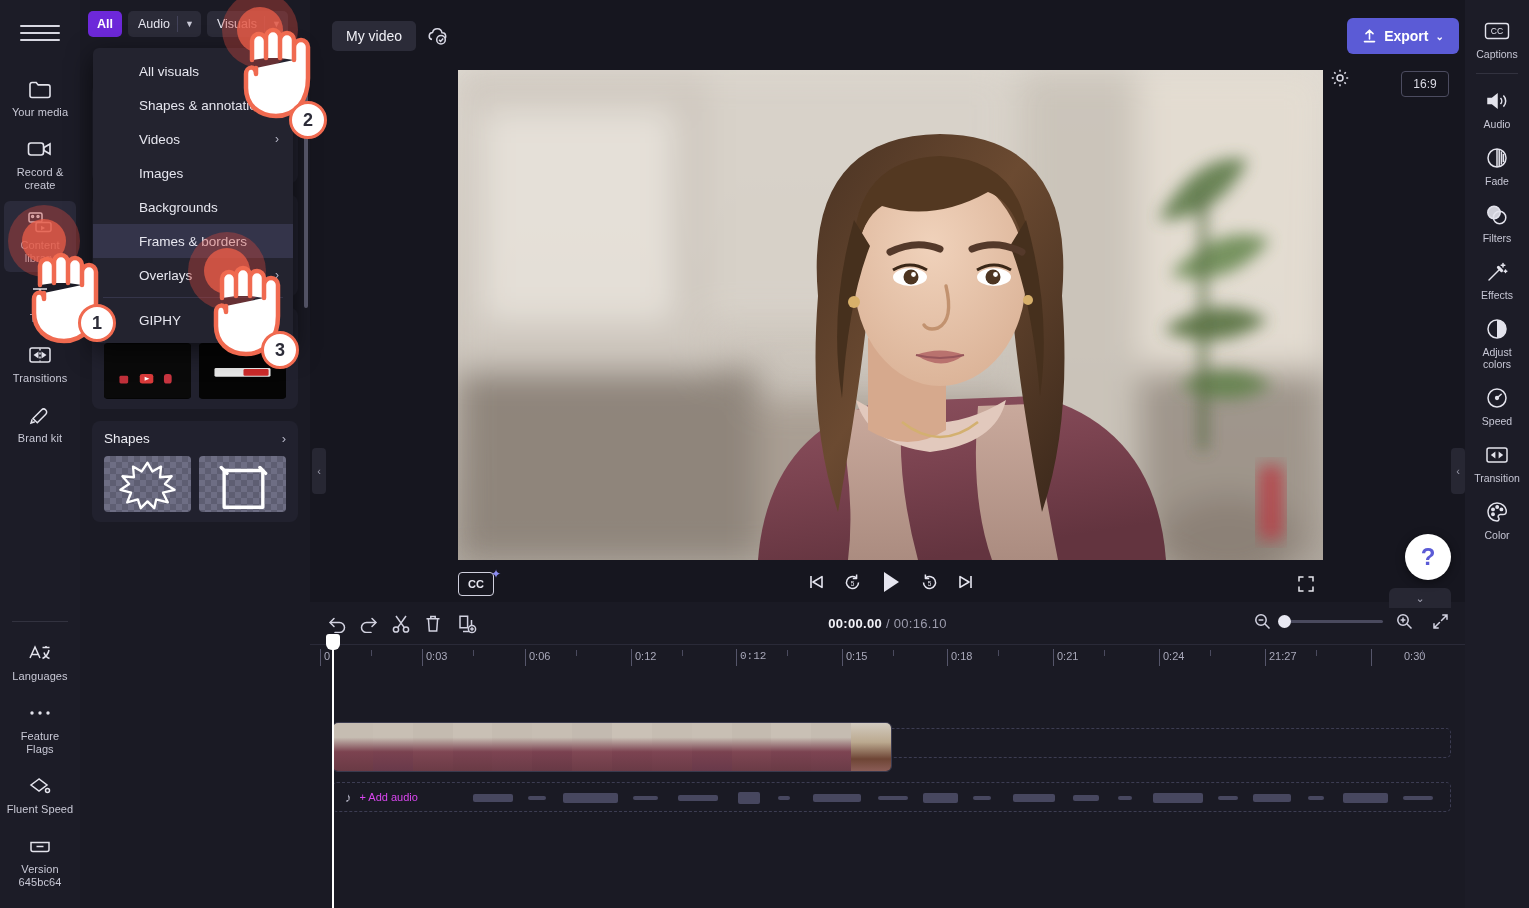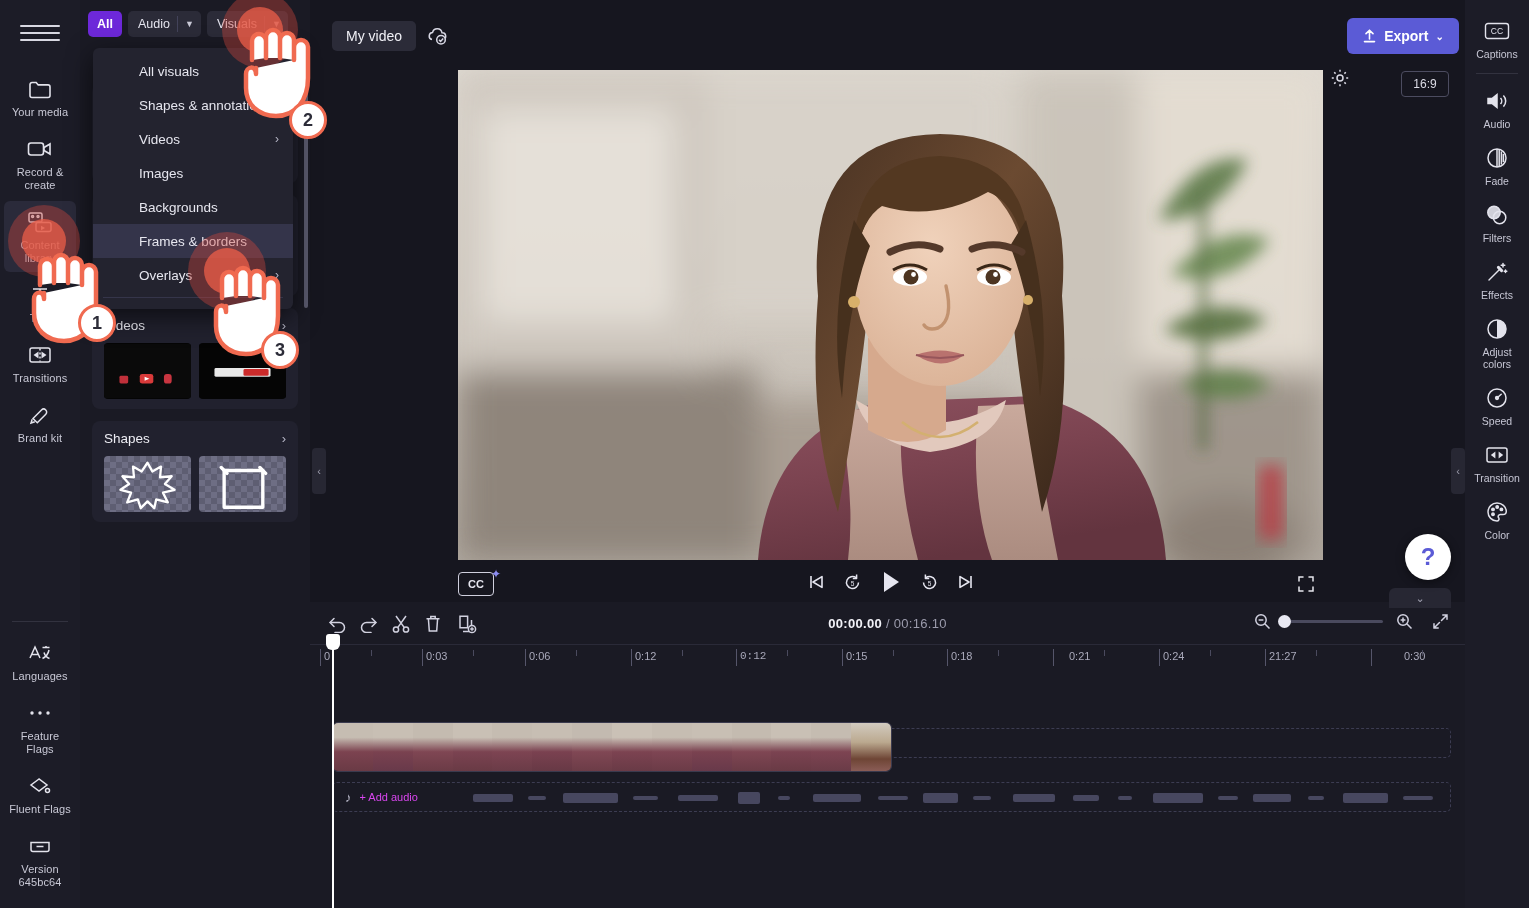--- a/index.html
+++ b/index.html
@@ -323,21 +323,21 @@
         <span class="lb">Feature Flags</span>
       </div>
 
       <div class="rail-item">
         <span class="ic">
           <svg width="24" height="20" viewBox="0 0 24 20" fill="none" stroke="currentColor" stroke-width="1.5">
             <path d="M11 3 3 9l8 6 8-6z"></path>
             <circle cx="19.5" cy="14.5" r="2"></circle>
           </svg>
         </span>
-        <span class="lb">Fluent Flags</span>
+        <span class="lb">Fluent Speed</span>
       </div>
 
       <div class="rail-item">
         <span class="ic">
           <svg width="24" height="18" viewBox="0 0 24 18" fill="none" stroke="currentColor" stroke-width="1.5">
             <path d="M3 5.5h18v7a2 2 0 0 1-2 2H5a2 2 0 0 1-2-2z"></path>
             <path d="M8.5 9.5h7"></path>
           </svg>
         </span>
         <span class="lb">Version 645bc64</span>
@@ -478,20 +478,24 @@
     </div>
     <div class="menu-item sel">
       <span>Frames &amp; borders</span>
       <span class="ar"></span>
     </div>
     <div class="menu-item">
       <span>Overlays</span>
       <span class="ar">›</span>
     </div>
     <div class="menu-sep"></div>
+    <div class="menu-item">
+      <span>GIPHY</span>
+      <span class="ar"></span>
+    </div>
   </div>
 
   <div class="hot" style="left:8px; top:205px; width:72px; height:72px;">
     <div class="ring1"></div>
     <div class="ring2" style="left:14px; top:14px; right:14px; bottom:14px;"></div>
   </div>
 
   <div class="hot" style="left:222px; top:-8px; width:76px; height:76px;">
     <div class="ring1"></div>
     <div class="ring2" style="left:15px; top:15px; right:15px; bottom:15px;"></div>
@@ -885,21 +889,21 @@
       <span class="tick" style="left:426px;"></span>
       <span class="tlabel" style="left:426px;font-family:Liberation Mono, monospace;">0:12</span>
       <span class="tick minor" style="left:477px;"></span>
       <span class="tick" style="left:532px;"></span>
       <span class="tlabel" style="left:532px;">0:15</span>
       <span class="tick minor" style="left:583px;"></span>
       <span class="tick" style="left:637px;"></span>
       <span class="tlabel" style="left:637px;">0:18</span>
       <span class="tick minor" style="left:688px;"></span>
       <span class="tick" style="left:743px;"></span>
-      <span class="tlabel" style="left:743px;margin-left:12px;">0:21</span>
+      <span class="tlabel" style="left:743px;">0:21</span>
       <span class="tick minor" style="left:794px;"></span>
       <span class="tick" style="left:849px;"></span>
       <span class="tlabel" style="left:849px;">0:24</span>
       <span class="tick minor" style="left:900px;"></span>
       <span class="tick" style="left:955px;"></span>
       <span class="tlabel" style="left:955px;">21:27</span>
       <span class="tick minor" style="left:1006px;"></span>
       <span class="tick" style="left:1061px;"></span>
       <span class="tlabel" style="left:1090px;">0:30</span>
       <span class="tick minor" style="left:1112px;"></span>

